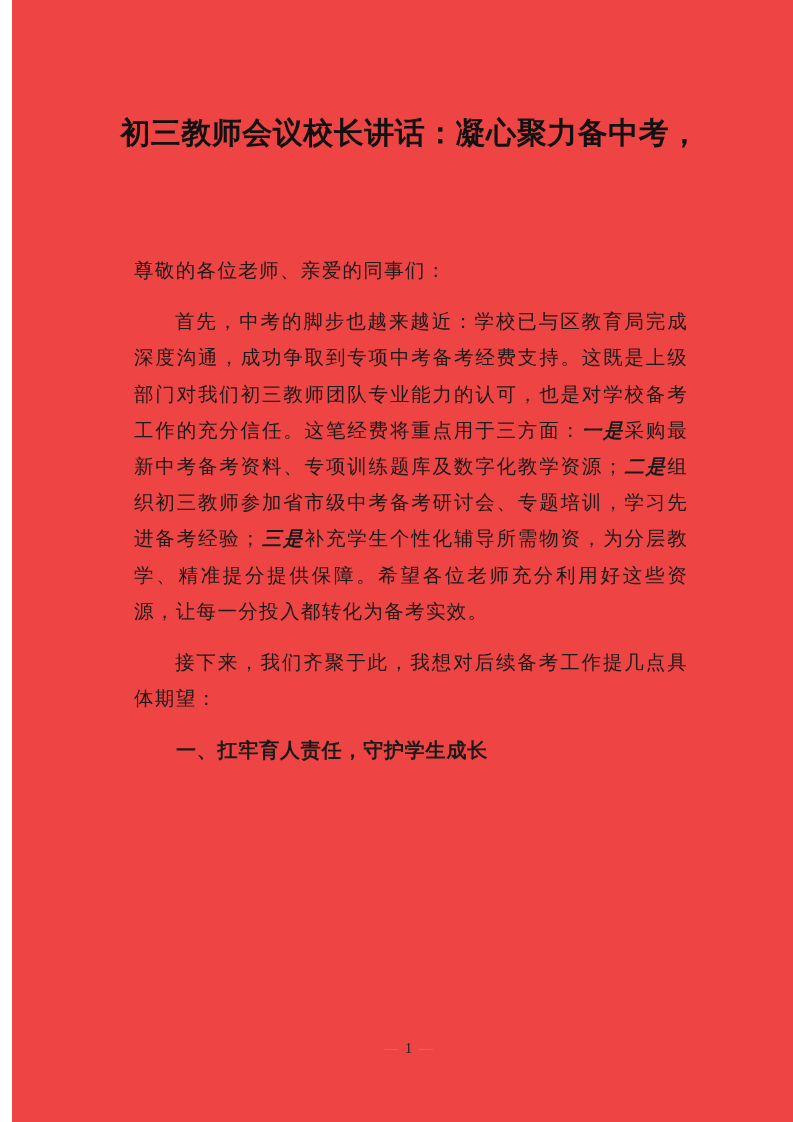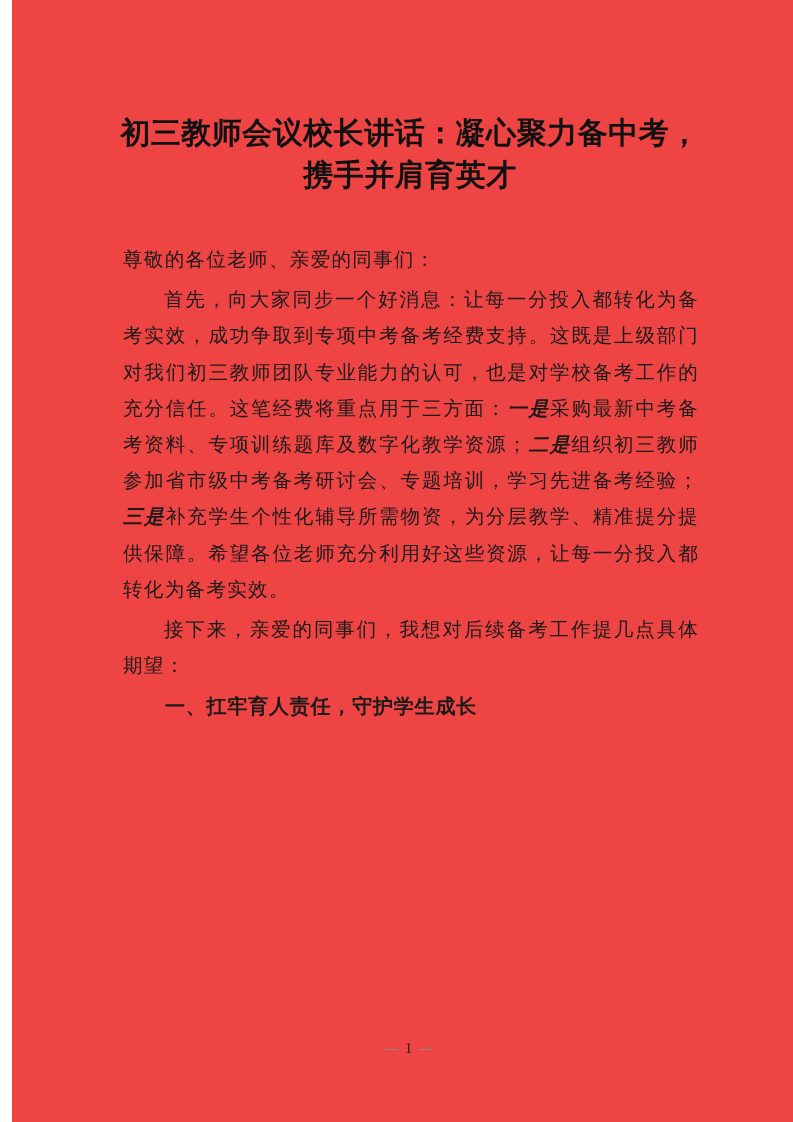--- a/index.html
+++ b/index.html
@@ -14,46 +14,45 @@
     font-family: "DejaVu Sans", "Liberation Sans", sans-serif;
     font-weight: bold; font-size: 30px; line-height: 42px;
     letter-spacing: 0.5px; color: #111;
   }
   .body {
     position: absolute; left: 107px; top: 238px; width: 584px;
     font-family: "DejaVu Serif", "Liberation Serif", serif;
     font-size: 19.5px; line-height: 36.2px; letter-spacing: 1.35px;
     text-align: justify; color: #1a1a1a;
   }
-  .body p { margin: 4px; padding: 0; }
+  .body p { margin: 15px; padding: 0; }
   .indent { text-indent: 2.1em; }
   .b { font-weight: bold; font-family: "DejaVu Sans", "Liberation Sans", sans-serif; font-style: italic; }
   .heading {
     font-family: Liberation Sans, sans-serif;
     font-weight: bold; font-size: 20px; letter-spacing: 0.8px;
   }
   .footer {
     position: absolute; left: 0; top: 1040px; width: 793px; text-align: center;
     font-family: "Liberation Serif", "DejaVu Serif", serif; font-size: 15px; color: #222;
   }
   .footer .dash { display: inline-block; width: 14px; height: 1.5px; background: #888; vertical-align: middle; margin: 0 7px; }
 </style>
 </head>
 <body>
 
 <div class="page">
 
   <div class="title">
     <div>初三教师会议校长讲话：凝心聚力备中考，</div>
-    <div>携手并肩育英才</div>
   </div>
 
   <div class="body">
     <p>尊敬的各位老师、亲爱的同事们：</p>
-    <p class="indent"><span>首先，向大家同步一个好消息：让每一分投入都转化为备考实效，成功争取到专项中考备考经费支持。这既是上级部门对我们初三教师团队专业能力的认可，也是对学校备考工作的充分信任。这笔经费将重点用于三方面：</span><span class="b">一是</span><span>采购最新中考备考资料、专项训练题库及数字化教学资源；</span><span class="b">二是</span><span>组织初三教师参加省市级中考备考研讨会、专题培训，学习先进备考经验；</span><span class="b">三是</span><span>补充学生个性化辅导所需物资，为分层教学、精准提分提供保障。希望各位老师充分利用好这些资源，让每一分投入都转化为备考实效。</span></p>
-    <p class="indent">接下来，亲爱的同事们，我想对后续备考工作提几点具体期望：</p>
+    <p class="indent"><span>首先，中考的脚步也越来越近：学校已与区教育局完成深度沟通，成功争取到专项中考备考经费支持。这既是上级部门对我们初三教师团队专业能力的认可，也是对学校备考工作的充分信任。这笔经费将重点用于三方面：</span><span class="b">一是</span><span>采购最新中考备考资料、专项训练题库及数字化教学资源；</span><span class="b">二是</span><span>组织初三教师参加省市级中考备考研讨会、专题培训，学习先进备考经验；</span><span class="b">三是</span><span>补充学生个性化辅导所需物资，为分层教学、精准提分提供保障。希望各位老师充分利用好这些资源，让每一分投入都转化为备考实效。</span></p>
+    <p class="indent">接下来，我们齐聚于此，我想对后续备考工作提几点具体期望：</p>
     <p class="indent heading">一、扛牢育人责任，守护学生成长</p>
   </div>
 
   <div class="footer">
     <span class="dash"></span><span>1</span><span class="dash"></span>
   </div>
 </div>
 
 </body></html>

